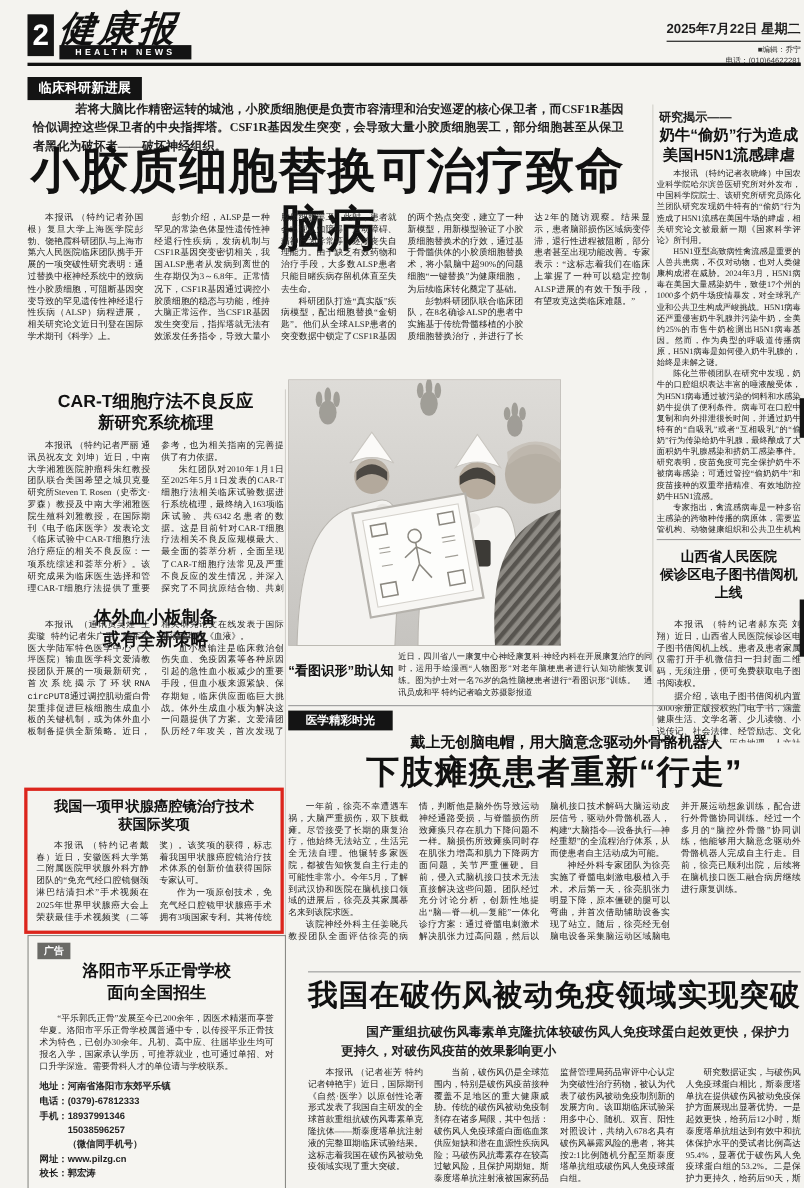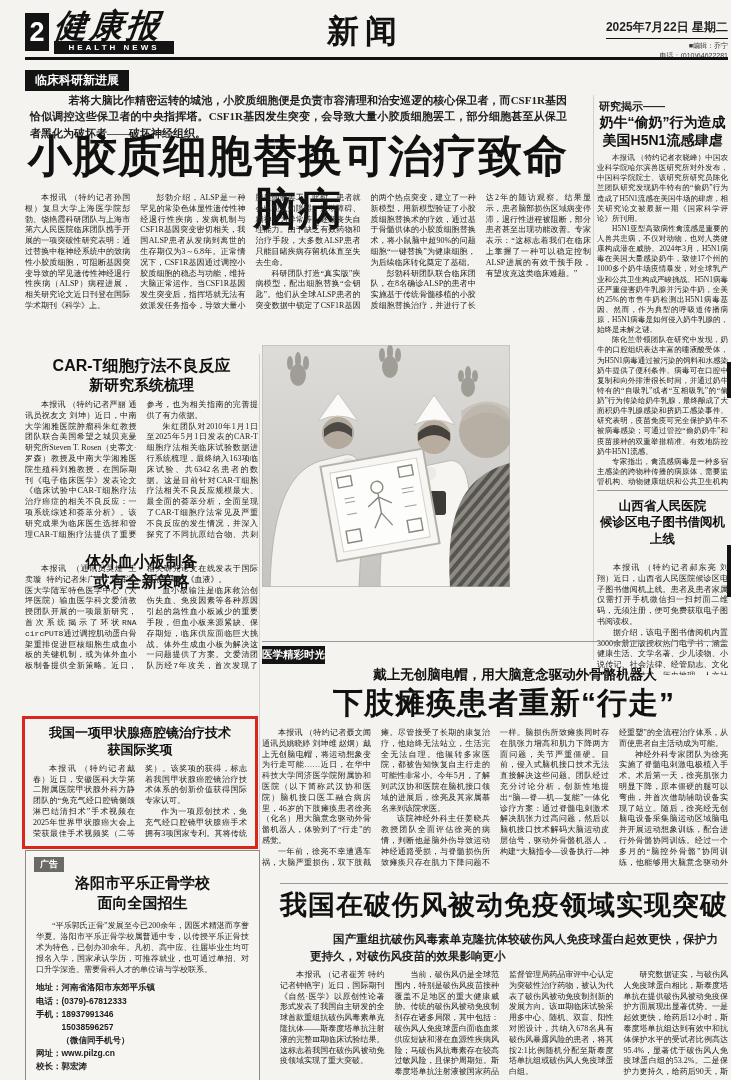--- a/index.html
+++ b/index.html
@@ -25,21 +25,20 @@
   #ad-box{border:1px solid #8a8a86;background:#f6f5f1;}
 </style>
 </head>
 <body>
 
 <div id="page">
 
   <div class="abs black-badge sans center" style="left:25px;top:13px;width:24px;height:38px;font-size:27px;line-height:38px;">2</div>
   <div class="abs serif" style="left:54px;top:4px;font-size:33px;font-weight:bold;font-style:italic;letter-spacing:3px;transform:skewX(-6deg);color:#111;">健康报</div>
   <div class="abs black-badge sans center" style="left:54px;top:41px;width:120px;height:13px;font-size:8px;line-height:13px;letter-spacing:3px;">HEALTH NEWS</div>
-  <div class="abs headline center" style="left:290px;top:12px;width:150px;font-size:32px;letter-spacing:6px;">新闻</div>
   <div class="abs sans" style="left:528px;top:17px;width:200px;text-align:right;">
     <div style="font-size:12px;font-weight:bold;border-bottom:1px solid #111;padding-bottom:2px;display:inline-block;">2025年7月22日 星期二</div>
     <div style="font-size:7px;color:#333;margin-top:2px;">■编辑：乔宁</div>
     <div style="font-size:7px;color:#333;">电话：(010)64622281</div>
   </div>
   <div class="abs" style="left:25px;top:57px;width:703px;height:3px;background:#111;"></div>
 
   <div class="abs black-badge sans" style="left:25px;top:70px;font-size:12px;padding:2px 10px;">临床科研新进展</div>
 
   <div class="abs serif" style="left:30px;top:92px;width:537px;font-size:11px;font-weight:600;line-height:1.48;text-align:justify;text-indent:3.5em;">若将大脑比作精密运转的城池，小胶质细胞便是负责市容清理和治安巡逻的核心保卫者，而CSF1R基因恰似调控这些保卫者的中央指挥塔。CSF1R基因发生突变，会导致大量小胶质细胞罢工，部分细胞甚至从保卫者黑化为破坏者——破坏神经组织。</div>
@@ -170,28 +169,29 @@
       <g>
         <path d="M188,242 C184,176 196,132 248,118 L248,242 Z" fill="url(#stripes)"></path>
         <circle cx="224" cy="86" r="27" fill="#b6afa4"></circle>
         <path d="M200,78 Q224,58 247,76 L248,64 Q224,48 199,66 Z" fill="#c2bbb0" opacity="0.7"></path>
       </g>
       <rect width="248" height="242" fill="none" stroke="#b3b0aa" stroke-width="1"></rect>
     </svg>
   </div>
 
   <div class="abs" style="left:262px;top:592px;width:331px;display:flex;">
+    <div class="sans" style="width:100px;font-size:12px;font-weight:bold;padding-top:10px;color:#111;">“看图识形”助认知</div>
+    <div class="caption-text" style="width:231px;">近日，四川省八一康复中心神经康复科·神经内科在开展康复治疗的同时，运用手绘漫画“人物图形”对老年脑梗患者进行认知功能恢复训练。图为护士对一名76岁的急性脑梗患者进行“看图识形”训练。　通讯员成和平 特约记者喻文苏摄影报道</div>
   </div>
 
   <div class="abs rule" style="left:262px;top:641px;width:466px;height:1px;"></div>
-  <div class="abs black-badge sans" style="left:262px;top:646px;font-size:10.5px;padding:2px 0;text-align:center;">医学精彩时光</div>
+  <div class="abs black-badge sans" style="left:262px;top:646px;font-size:10.5px;padding:2px 16px;text-align:center;">医学精彩时光</div>
   <div class="abs headline center" style="left:280px;top:685px;width:448px;font-size:30px;letter-spacing:1px;">下肢瘫痪患者重新“行走”</div>
   <div class="abs headline center" style="left:300px;top:667px;width:430px;font-size:13.5px;">戴上无创脑电帽，用大脑意念驱动外骨骼机器人</div>
   <div class="abs body-text cols4" style="left:262px;top:728px;width:466px;height:150px;">
-      <p>本报讯 （特约记者聂文闻 通讯员姚晓婷 刘坤维 赵炯）戴上无创脑电帽，将运动想象变为行走可能……近日，在华中科技大学同济医学院附属协和医院（以下简称武汉协和医院）脑机接口医工融合病房里，46岁的下肢瘫痪患者徐亮（化名）用大脑意念驱动外骨骼机器人，体验到了“行走”的感觉。</p>
       <p>一年前，徐亮不幸遭遇车祸，大脑严重损伤，双下肢截瘫。尽管接受了长期的康复治疗，他始终无法站立，生活完全无法自理。他辗转多家医院，都被告知恢复自主行走的可能性非常小。今年5月，了解到武汉协和医院在脑机接口领域的进展后，徐亮及其家属慕名来到该院求医。</p>
       <p>该院神经外科主任姜晓兵教授团队全面评估徐亮的病情，判断他是脑外伤导致运动神经通路受损，与脊髓损伤所致瘫痪只存在肌力下降问题不一样。脑损伤所致瘫痪同时存在肌张力增高和肌力下降两方面问题，关节严重僵硬。目前，侵入式脑机接口技术无法直接解决这些问题。团队经过充分讨论分析，创新性地提出“脑—脊—机—复能”一体化诊疗方案：通过脊髓电刺激术解决肌张力过高问题，然后以脑机接口技术解码大脑运动皮层信号，驱动外骨骼机器人，构建“大脑指令—设备执行—神经重塑”的全流程治疗体系，从而使患者自主活动成为可能。</p>
       <p>神经外科专家团队为徐亮实施了脊髓电刺激电极植入手术。术后第一天，徐亮肌张力明显下降，原本僵硬的腿可以弯曲，并首次借助辅助设备实现了站立。随后，徐亮经无创脑电设备采集脑运动区域脑电并开展运动想象训练，配合进行外骨骼协同训练。经过一个多月的“脑控外骨骼”协同训练，他能够用大脑意念驱动外骨骼机器人完成自主行走。目前，徐亮已顺利出院，后续将在脑机接口医工融合病房继续进行康复训练。</p>
     </div>
 
   <div id="ad-box" class="abs" style="left:25px;top:850px;width:233px;height:240px;">
     <div class="sans" style="position:absolute;left:8px;top:6px;font-size:9px;font-weight:bold;background:#6a6a66;color:#fff;padding:1px 6px;">广告</div>
     <div class="headline center" style="margin-top:22px;font-size:15px;line-height:1.35;">
       <span style="display:block;">洛阳市平乐正骨学校</span>
       <span style="display:block;">面向全国招生</span>

